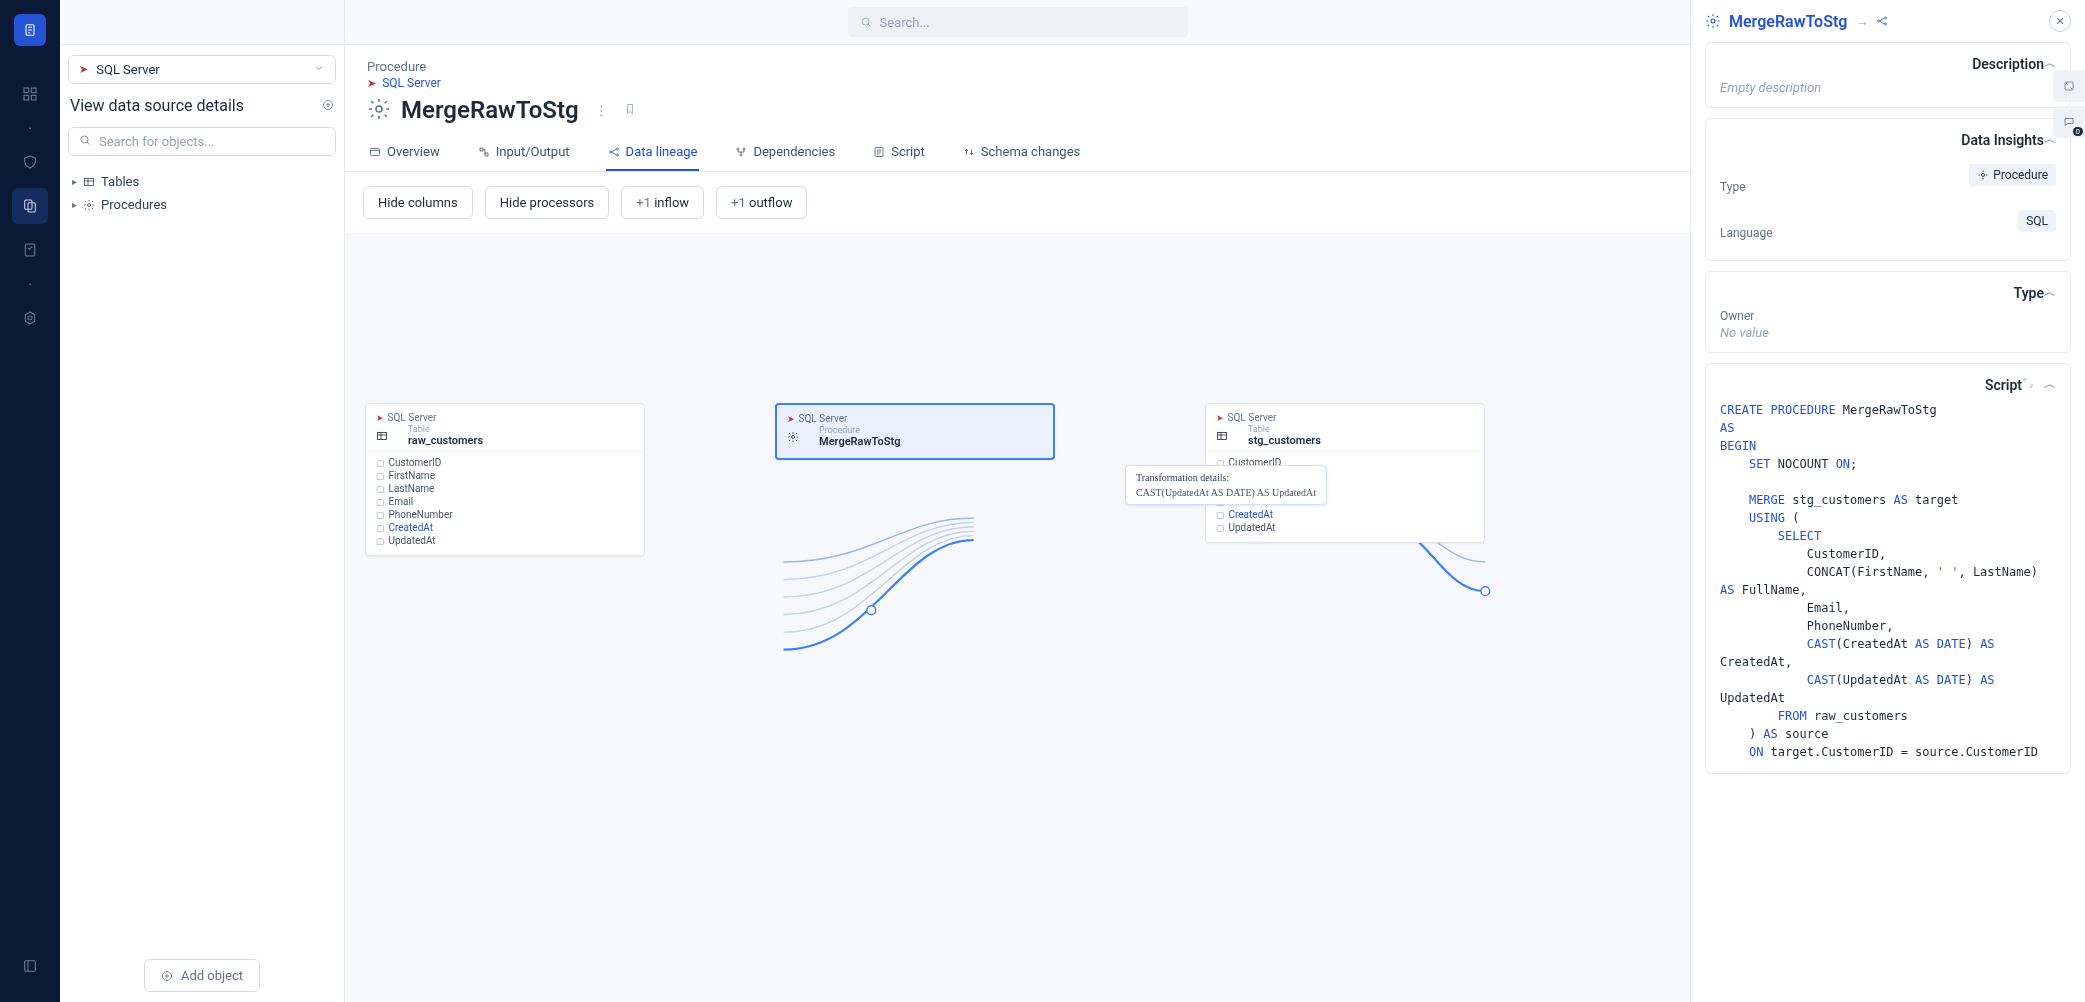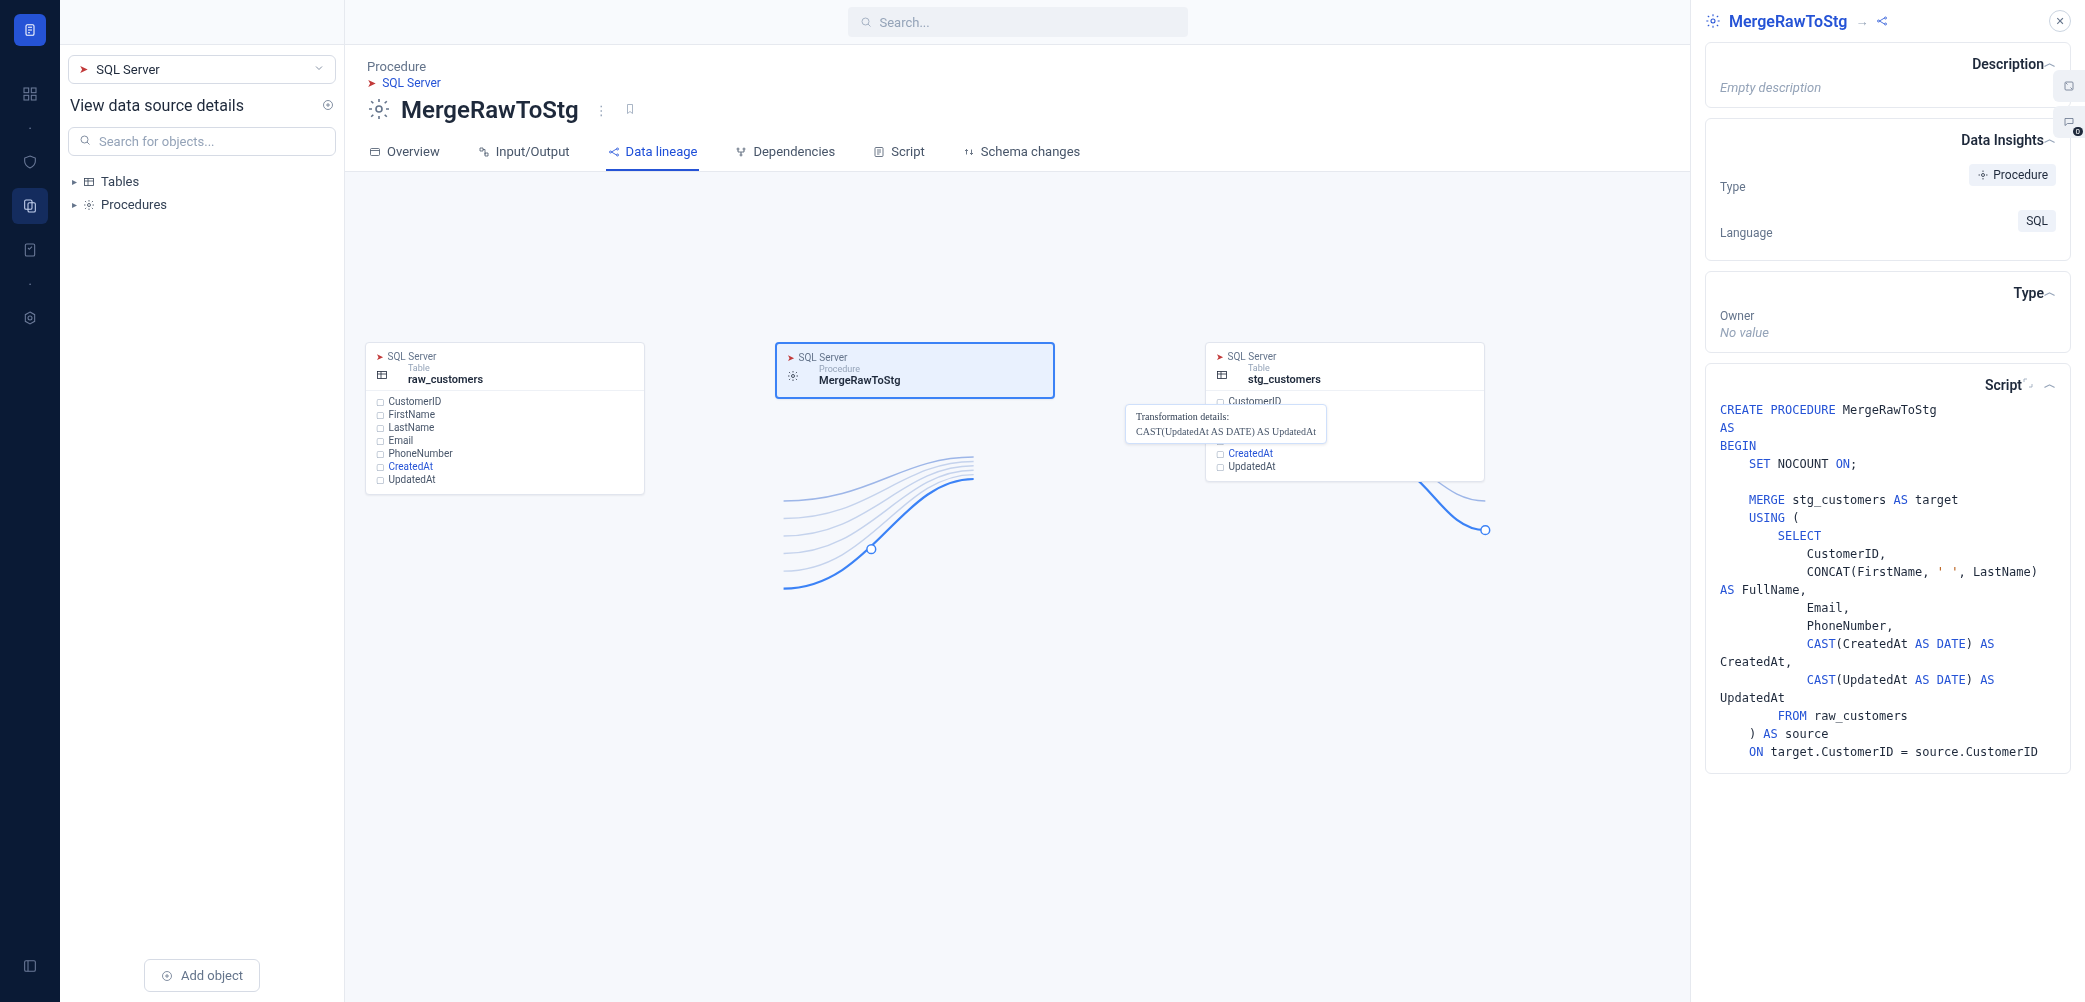--- a/index.html
+++ b/index.html
@@ -423,20 +423,26 @@
               <path d="M8 8h8M8 12h8M8 16h5"></path>
             </svg>
           <span>Script</span>
         </div>
         <div class="tab">
           <svg class="svg-ic sm" viewBox="0 0 24 24">
               <path d="M7 17V7M17 7v10M4 10l3-3 3 3M20 14l-3 3-3-3"></path>
             </svg>
           <span>Schema changes</span>
         </div>
+      </div>
+      <div class="lineage-controls">
+        <div class="chip"><span>Hide columns</span></div>
+        <div class="chip"><span>Hide processors</span></div>
+        <div class="chip"><span class="count">+1</span> <span>inflow</span></div>
+        <div class="chip"><span class="count">+1</span> <span>outflow</span></div>
       </div>
       <div class="canvas" id="canvas">
         <svg class="wires" viewBox="0 0 920 560" preserveAspectRatio="none">
           <path d="M300 225 C 360 225, 380 195, 430 195" stroke="#9db6e8" stroke-width="1" fill="none"></path>
           <path d="M300 237 C 360 237, 380 198, 430 198" stroke="#c5d3ed" stroke-width="1" fill="none"></path>
           <path d="M300 249 C 360 249, 380 201, 430 201" stroke="#c5d3ed" stroke-width="1" fill="none"></path>
           <path d="M300 261 C 360 261, 380 204, 430 204" stroke="#c5d3ed" stroke-width="1" fill="none"></path>
           <path d="M300 273 C 360 273, 380 207, 430 207" stroke="#c5d3ed" stroke-width="1" fill="none"></path>
           <path d="M300 285 C 360 285, 380 210, 430 210" stroke="#3b82f6" stroke-width="1.5" fill="none"></path>
           <circle cx="360" cy="258" r="3" fill="#fff" stroke="#3b82f6"></circle>

